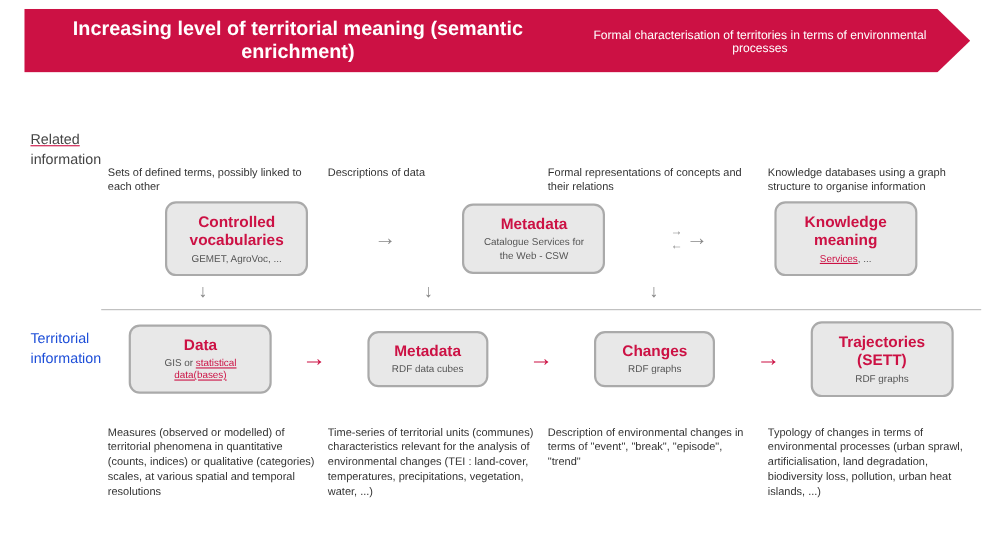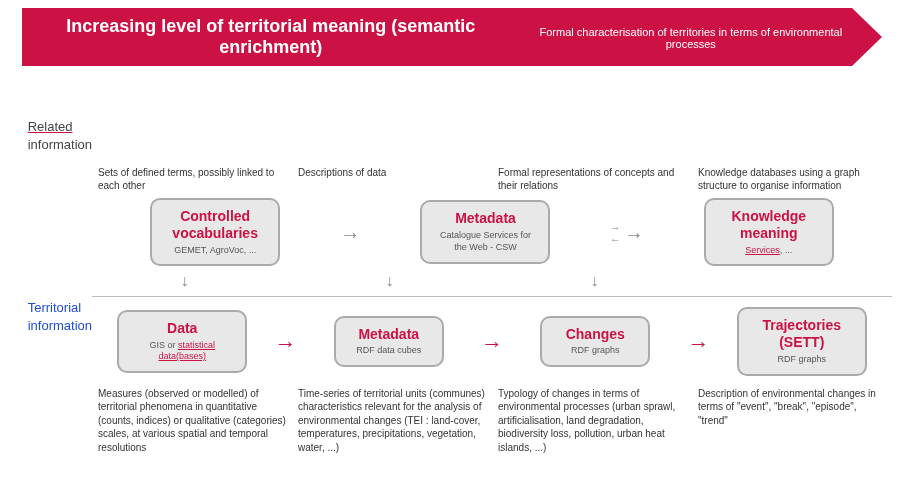--- a/index.html
+++ b/index.html
@@ -318,23 +318,23 @@
         <div class="arrow-right-pink">→</div>
 
         <div class="box-wrapper">
           <div class="box">
             <div class="box-title">Trajectories (SETT)</div>
             <div class="box-sub">RDF graphs</div>
           </div>
         </div>
       </div>
 
-      <div class="bottom-desc-row" style="margin-top:5px;">
+      <div class="bottom-desc-row" style="margin-top:20px;">
         <div class="bottom-desc-cell">Measures (observed or modelled) of territorial phenomena in quantitative (counts, indices) or qualitative (categories) scales, at various spatial and temporal resolutions</div>
         <div class="bottom-desc-cell">Time-series of territorial units (communes) characteristics relevant for the analysis of environmental changes (TEI : land-cover, temperatures, precipitations, vegetation, water, ...)</div>
+        <div class="bottom-desc-cell">Description of environmental changes in terms of "event", "break", "episode", "trend"</div>
         <div class="bottom-desc-cell">Typology of changes in terms of environmental processes (urban sprawl, artificialisation, land degradation, biodiversity loss, pollution, urban heat islands, ...)</div>
-        <div class="bottom-desc-cell">Description of environmental changes in terms of "event", "break", "episode", "trend"</div>
       </div>
 
     </div>
   </div>
 
 </div>
 
 </body></html>

